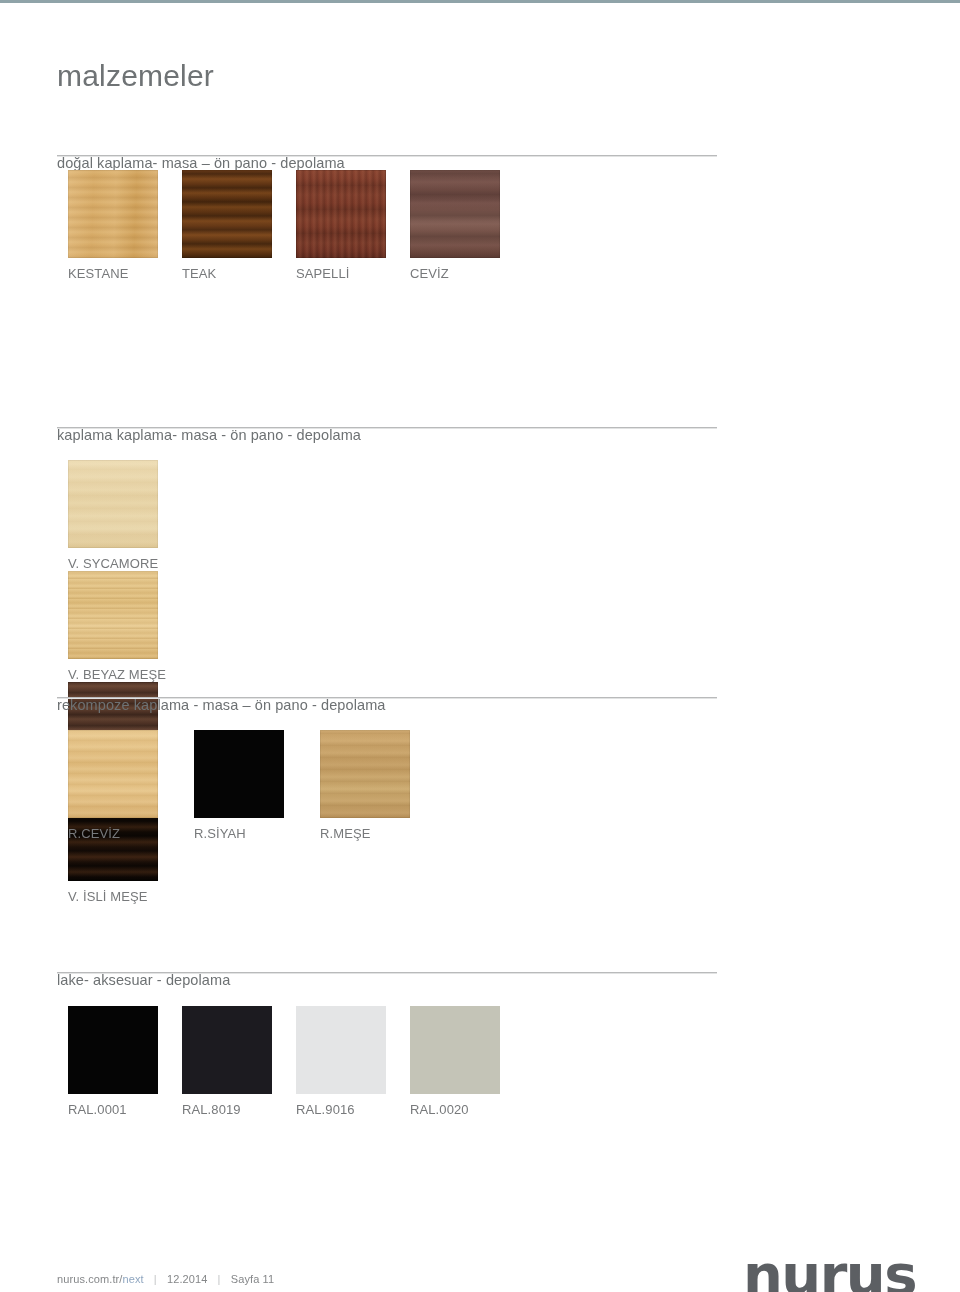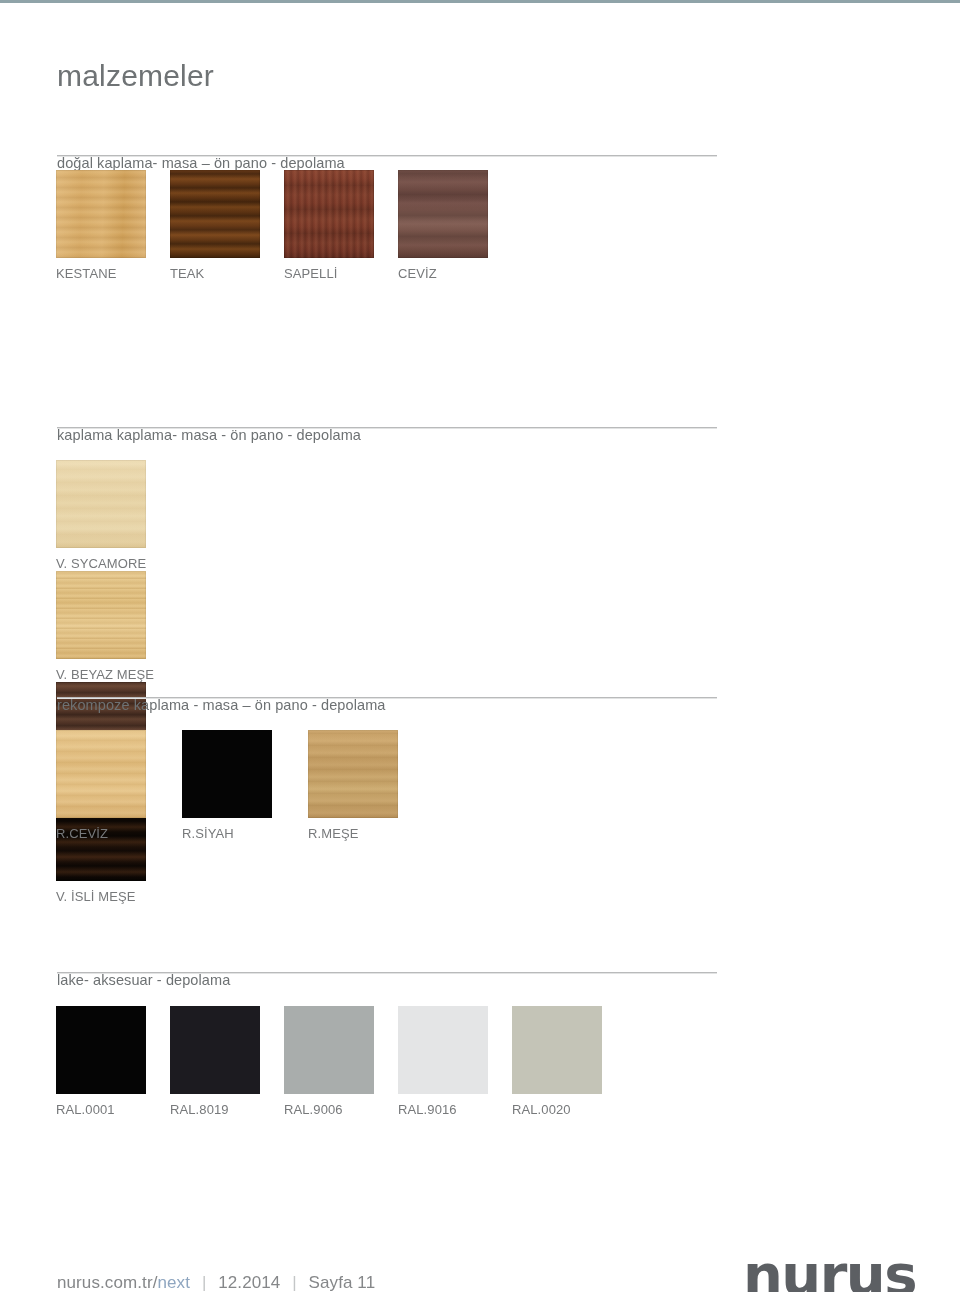--- a/index.html
+++ b/index.html
@@ -55,21 +55,21 @@
     position: absolute;
     left: 57px;
     top: 26px;
     width: 660px;
     height: 1px;
     background: #b9babb;
     border-bottom: 1px solid #e2e3e3;
   }
   .swatch-row {
     position: absolute;
-    left: 44px;
+    left: 56px;
     top: 41px;
     display: flex;
     padding-left: 12px;
   }
   .swatch-cell {
     width: 114px;
     display: block;
   }
   .swatch {
     width: 90px;
@@ -84,21 +84,21 @@
     font-size: 13px;
     color: #77797b;
     letter-spacing: 0.1px;
     white-space: nowrap;
   }
   
   .footer-text {
     position: absolute;
     left: 57px;
     top: 1270px;
-    font-size: 17px;
+    font-size: 11px;
     color: #858789;
     letter-spacing: 0.1px;
     white-space: nowrap;
   }
   .footer-text .sep {
     color: #c4c6c7;
     padding: 0 7px;
   }
   .footer-text .accent {
     color: #8fa6c0;
@@ -241,24 +241,20 @@
         <span class="swatch" style="background:#050505;"></span>
         <span class="swatch-label">RAL.0001</span>
       </div>
 
 
       <div class="swatch-cell">
         <span class="swatch" style="background:#1c1b20;"></span>
         <span class="swatch-label">RAL.8019</span>
       </div>
 
-      <div class="swatch-cell">
-        <span class="swatch" style="background:#a9adac;"></span>
-        <span class="swatch-label">RAL.9006</span>
-      </div>
 
       <div class="swatch-cell">
         <span class="swatch" style="background:#e4e5e6;"></span>
         <span class="swatch-label">RAL.9016</span>
       </div>
 
       <div class="swatch-cell">
         <span class="swatch" style="background:#c4c4b7;"></span>
         <span class="swatch-label">RAL.0020</span>
       </div>

